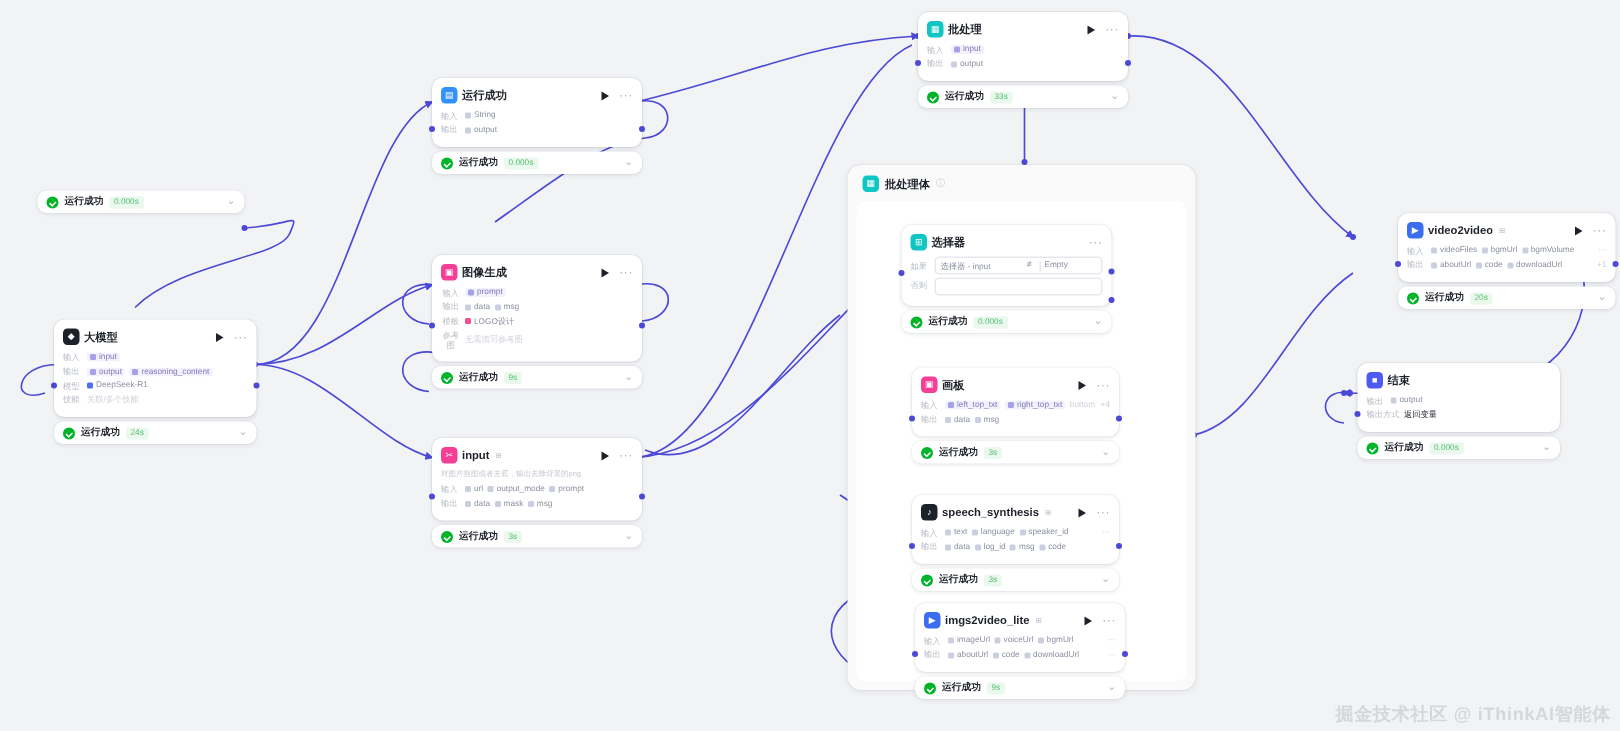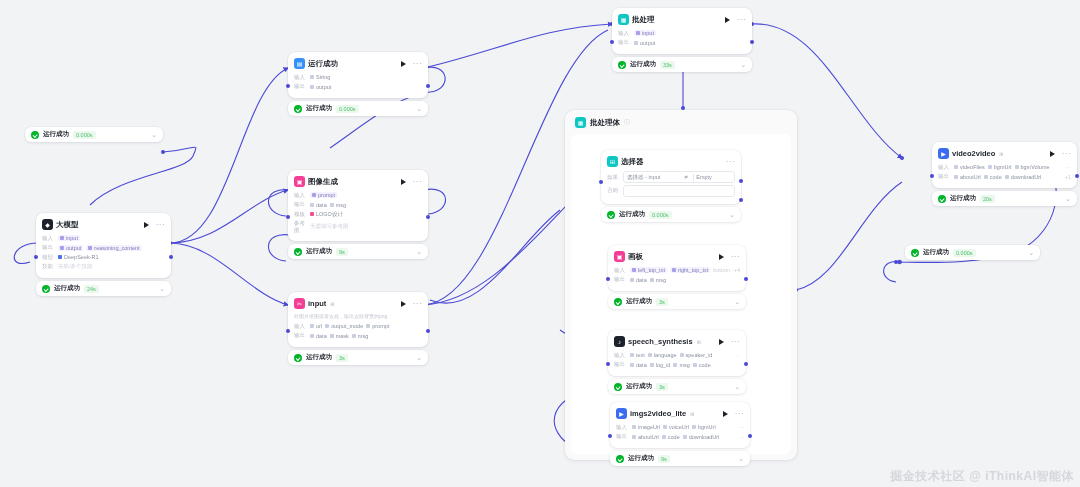--- a/index.html
+++ b/index.html
@@ -316,21 +316,21 @@
       <div class="port r"></div>
     </div>
     <div class="status">
       <span class="okdot"></span>
       <span class="stext">运行成功</span>
       <span class="stime">0.000s</span>
       <span class="chev">⌄</span>
     </div>
   </div>
 
-  <div class="node wide" style="left:288px;top:170px;">
+  <div class="node wide" style="left:288px;top:170px;text-align:center;">
     <div class="card">
       <div class="nhead">
         <div class="nicon" style="background:#f53f96">▣</div>
         <span class="ntitle">图像生成</span>
         <span class="nspacer"></span>
         <span class="play"></span>
         <span class="dots">···</span>
       </div>
       <div class="prow">
         <span class="plabel">输入</span>
@@ -729,20 +729,44 @@
     </div>
     <div class="status">
       <span class="okdot"></span>
       <span class="stext">运行成功</span>
       <span class="stime">20s</span>
       <span class="chev">⌄</span>
     </div>
   </div>
 
   <div class="node" style="left:905px;top:242px;width:135px;">
+    <div class="card">
+      <div class="nhead">
+        <div class="nicon" style="background:#4e5bf2">■</div>
+        <span class="ntitle">结束</span>
+      </div>
+      <div class="prow">
+        <span class="plabel">输出</span>
+        <div class="chips">
+            <span class="chip">
+              <i class="sq"></i>
+              <span>output</span>
+            </span>
+          </div>
+      </div>
+      <div class="prow">
+        <span class="plabel" style="width:22px">输出方式</span>
+        <div class="chips">
+            <span class="chip" style="color:#1d2129">
+              <span>返回变量</span>
+            </span>
+          </div>
+      </div>
+      <div class="port l"></div>
+    </div>
     <div class="status">
       <span class="okdot"></span>
       <span class="stext">运行成功</span>
       <span class="stime">0.000s</span>
       <span class="chev">⌄</span>
     </div>
   </div>
 
   <div id="watermark">掘金技术社区 @ iThinkAI智能体</div>
 </div>

